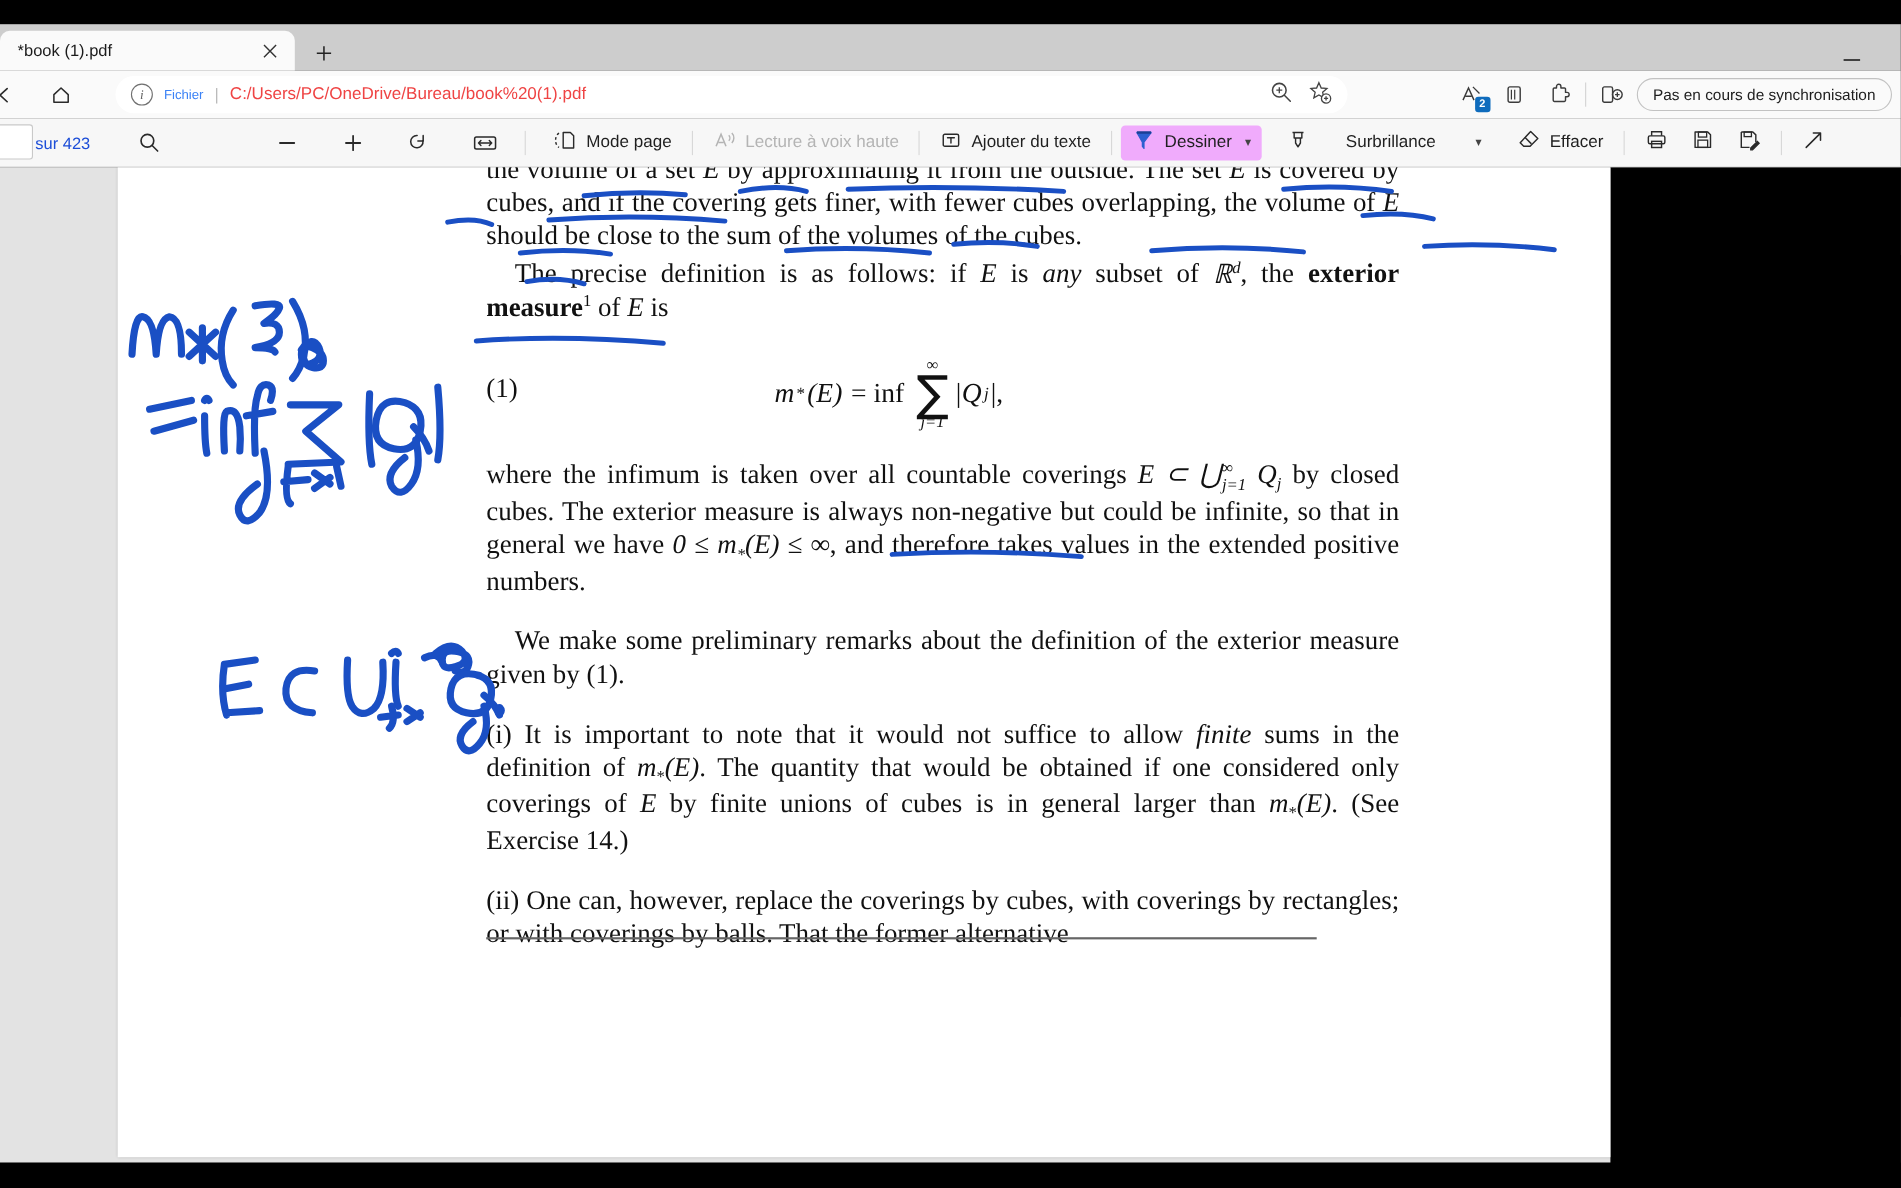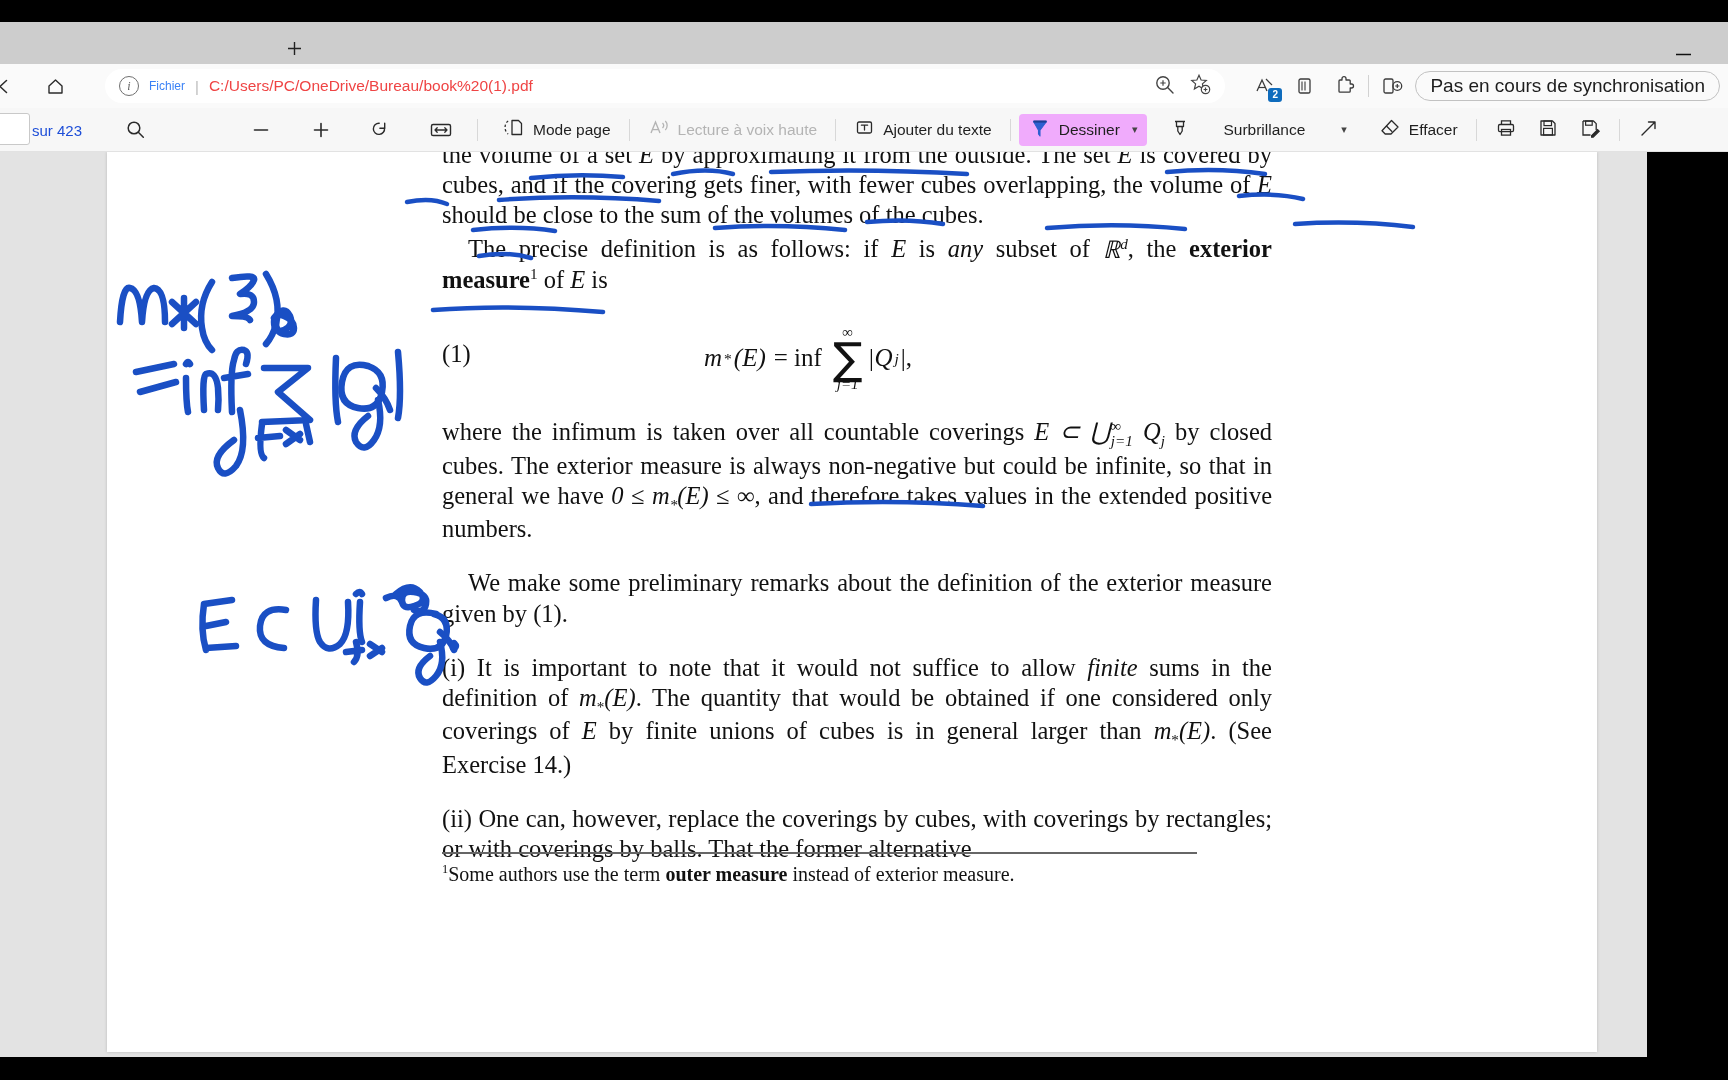--- a/index.html
+++ b/index.html
@@ -80,21 +80,21 @@
   }
   .badge {
     position:absolute; right:0px; bottom:1px;
     background:#0f6cbd; color:#fff; font-size:10px; line-height:13px;
     min-width:14px; height:14px; border-radius:3px; text-align:center;
     font-weight:600; padding:0 2px;
   }
   .sync-pill {
     height:30px; border:1px solid #c2c2c2; border-radius:15px;
     display:flex; align-items:center; padding:0 14px;
-    font-size:19px; color:#1d1d1d; white-space:nowrap; cursor:pointer;
+    font-size:14px; color:#1d1d1d; white-space:nowrap; cursor:pointer;
     background:#fafafa;
   }
   .vdiv { width:1px; height:22px; background:#d2d2d2; flex:none; }
 
   
   .pdfbar {
     position:absolute; left:0; top:108px; width:1728px; height:44px;
     background:#f7f7f7; border-bottom:1px solid #e2e2e2;
     display:flex; align-items:center;
   }
@@ -112,21 +112,21 @@
     color:#1f1f1f; font-size:15.5px; white-space:nowrap; flex:none;
   }
   .pbtn.disabled { color:#b4b4b4; cursor:default; }
   .pbtn.active { background:#f0abfc; }
   .pbtn.active .pb-label { color:#1f1f1f; }
   .pdiv { width:1px; height:22px; background:#d8d8d8; margin:0 8px; flex:none; }
   .caret { font-size:11px; color:#444; margin-left:4px; }
 
   
   .viewer {
-    position:absolute; left:0; top:152px; width:1647px; height:905px;
+    position:absolute; left:0; top:152px; width:1464px; height:905px;
     background:#e3e3e3; overflow:hidden;
   }
   .page {
     position:absolute; left:107px; top:0px; width:1490px; height:900px;
     background:#fff; box-shadow:0 0 3px rgba(0,0,0,0.18);
   }
 
   
   .doc {
     position:absolute; left:335px; top:-12px; width:830px;
@@ -170,20 +170,28 @@
   .ink { position:absolute; left:0; top:0; width:1728px; height:905px; pointer-events:none; }
 
   .bottom-black { position:absolute; left:0; top:1057px; width:1728px; height:23px; background:#000; }
 </style>
 </head>
 <body>
 
 <div class="top-black"></div>
 
 <div class="tabstrip">
+  <div class="tab">
+    <span class="tab-title">*book (1).pdf</span>
+    <span class="tab-close">
+      <svg width="13" height="13" viewBox="0 0 13 13">
+          <path d="M1 1 L12 12 M12 1 L1 12" stroke="#333" stroke-width="1.3" fill="none"></path>
+        </svg>
+    </span>
+  </div>
   <div class="newtab">
     <svg width="17" height="17" viewBox="0 0 17 17">
         <path d="M8.5 2 V15 M2 8.5 H15" stroke="#222" stroke-width="1.4" fill="none"></path>
       </svg>
   </div>
   <div class="win-min">
     <svg width="17" height="3" viewBox="0 0 17 3">
         <path d="M1 1.5 H16" stroke="#111" stroke-width="1.5" fill="none"></path>
       </svg>
   </div>
@@ -443,23 +451,20 @@
       <p class="ind" style="margin-top:24px;">We make some preliminary remarks about the definition of the exterior measure given by (1).</p>
 
       <p style="margin-top:24px;">
         <span>(i) It is important to note that it would not suffice to allow </span><span class="it">finite</span><span> sums in the definition of </span><span class="mth">m</span><sub>*</sub><span class="mth">(E)</span><span>. The quantity that would be obtained if one considered only coverings of </span><span class="mth">E</span><span> by finite unions of cubes is in general larger than </span><span class="mth">m</span><sub>*</sub><span class="mth">(E)</span><span>. (See Exercise 14.)</span>
       </p>
 
       <p style="margin-top:24px;">(ii) One can, however, replace the coverings by cubes, with coverings by rectangles; or with coverings by balls. That the former alternative</p>
     </div>
 
     <div class="fnrule"></div>
-    <div class="footnote">
-      <sup>1</sup><span>Some authors use the term </span><span class="bd">outer measure</span><span> instead of exterior measure.</span>
-    </div>
 
     <svg class="ink" viewBox="0 0 1728 905">
       <g stroke="#1a4fc4" fill="none" stroke-linecap="round" stroke-width="4.5">
         <path d="M424 26 Q470 21 516 25"></path>
         <path d="M566 22 Q600 15 626 22"></path>
         <path d="M664 20 Q760 16 860 22"></path>
         <path d="M1060 20 Q1110 15 1158 22"></path>
         <path d="M300 50 Q324 45 340 52"></path>
         <path d="M392 48 Q470 42 552 49"></path>
         <path d="M1132 44 Q1168 40 1196 47"></path>

